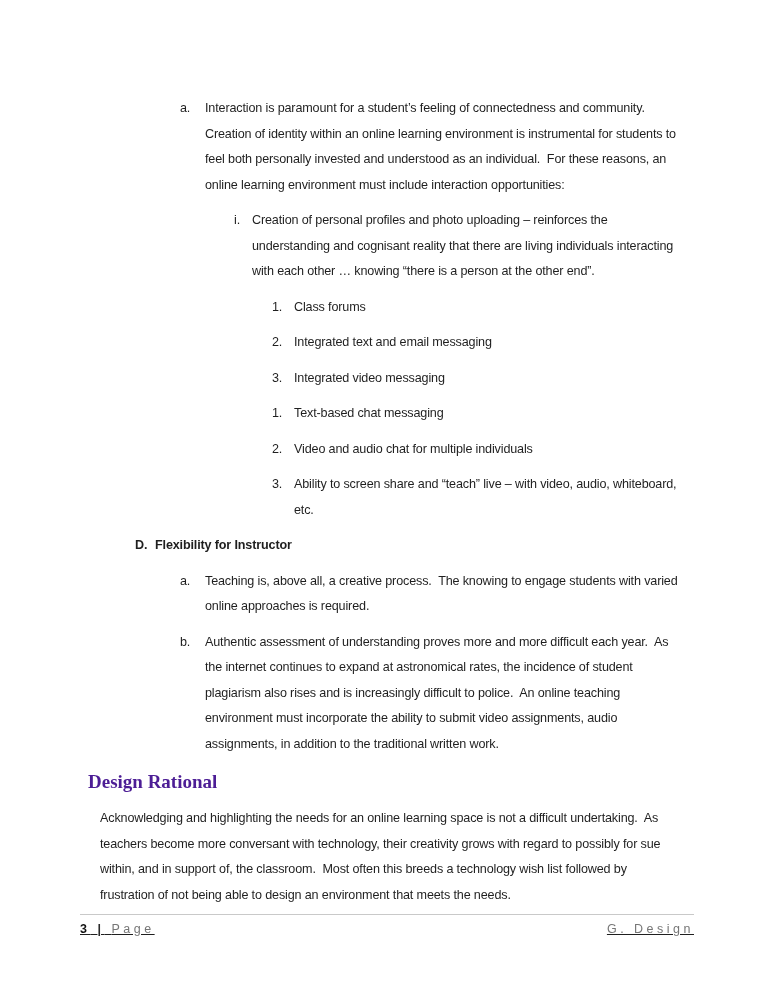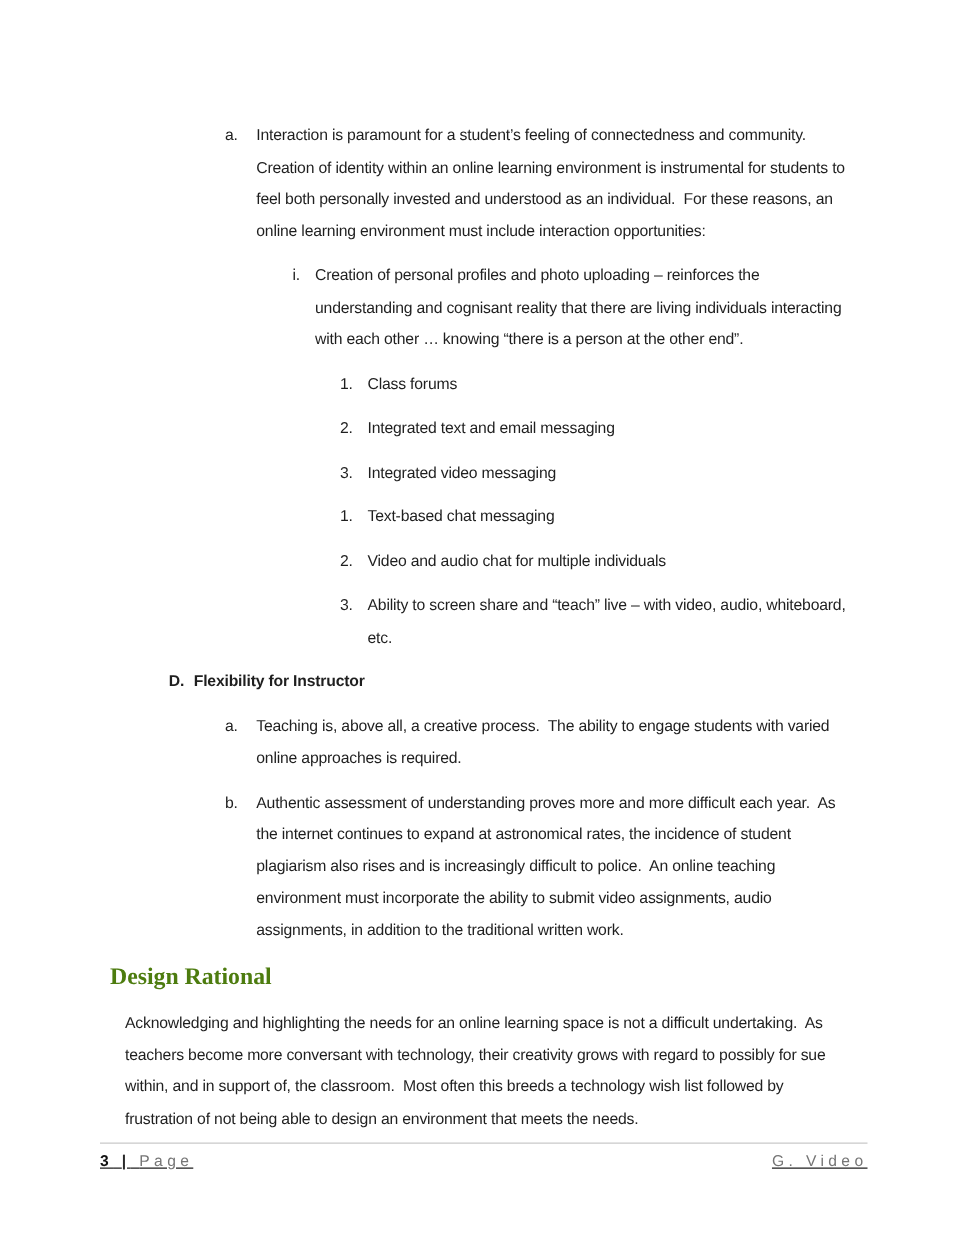--- a/index.html
+++ b/index.html
@@ -18,21 +18,21 @@
   .lvl-a .marker { left:92px; }
   .lvl-i .text { padding-left:164px; }
   .lvl-i .marker { left:116px; width:36px; text-align:right; }
   .lvl-1 .text { padding-left:206px; }
   .lvl-1 .marker { left:184px; }
   .lvl-D { font-weight:bold; }
   .lvl-D .text { padding-left:67px; }
   .lvl-D .marker { left:47px; }
   .heading {
     font-family:"Liberation Serif", serif; font-size:19px; font-weight:bold;
-    color:#4d7c0f; letter-spacing:0; line-height:24px; margin:13px 0 6px 0;
+    color:#4c1d95; letter-spacing:0; line-height:24px; margin:13px 0 6px 0;
   }
   .para { margin:12px; white-space:pre-wrap; }
   .footer { position:absolute; left:80px; right:78px; top:914px;text-decoration:underline; }
   .footer-rule { border-top:1px solid #c9c9c9; height:0; margin-bottom:7px; }
   .footer-row {
     display:flex; justify-content:space-between;
     font-size:12.5px; letter-spacing:3.5px; color:#767676;
   }
   .fnum { font-weight:bold; color:#111111; }
   .fsep { font-weight:bold; color:#2a2a2a; }
@@ -74,32 +74,32 @@
     <div class="row lvl-1">
       <span class="marker">3.</span>
       <span class="text">Ability to screen share and “teach” live – with video, audio, whiteboard, etc.</span>
     </div>
     <div class="row lvl-D">
       <span class="marker">D.</span>
       <span class="text">Flexibility for Instructor</span>
     </div>
     <div class="row lvl-a">
       <span class="marker">a.</span>
-      <span class="text">Teaching is, above all, a creative process.  The ability to engage students with varied online approaches is required.</span>
+      <span class="text">Teaching is, above all, a creative process.  The knowing to engage students with varied online approaches is required.</span>
     </div>
     <div class="row lvl-a">
       <span class="marker">b.</span>
       <span class="text">Authentic assessment of understanding proves more and more difficult each year.  As the internet continues to expand at astronomical rates, the incidence of student plagiarism also rises and is increasingly difficult to police.  An online teaching environment must incorporate the ability to submit video assignments, audio assignments, in addition to the traditional written work.</span>
     </div>
 
     <h2 class="heading">Design Rational</h2>
     <p class="para">Acknowledging and highlighting the needs for an online learning space is not a difficult undertaking.  As teachers become more conversant with technology, their creativity grows with regard to possibly for sue within, and in support of, the classroom.  Most often this breeds a technology wish list followed by frustration of not being able to design an environment that meets the needs.</p>
 
   </div>
 
   <div class="footer">
     <div class="footer-rule"></div>
     <div class="footer-row">
       <span class="footer-left"><span class="fnum">3</span> <span class="fsep">|</span> <span class="fword">Page</span></span>
-      <span class="footer-right">G. Video</span>
+      <span class="footer-right">G. Design</span>
     </div>
   </div>
 </div>
 
 </body></html>

